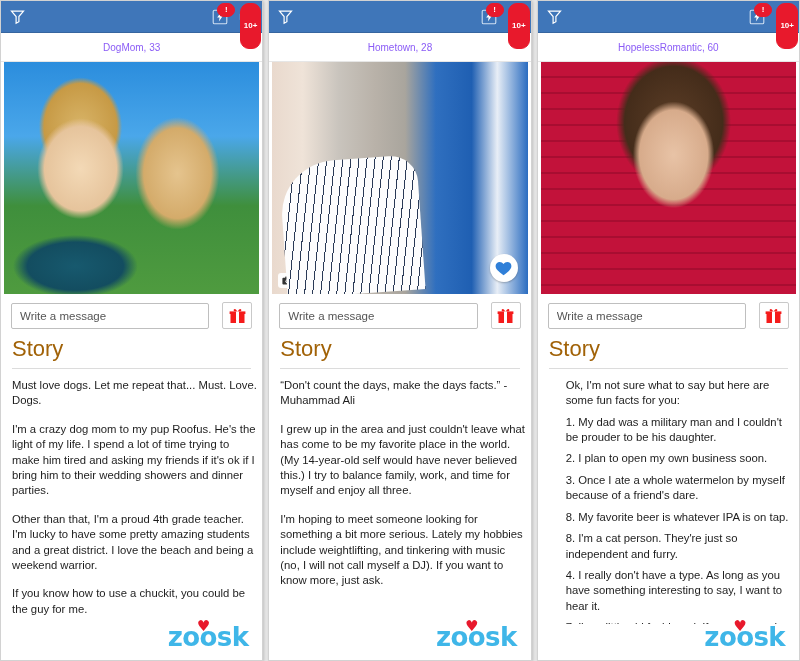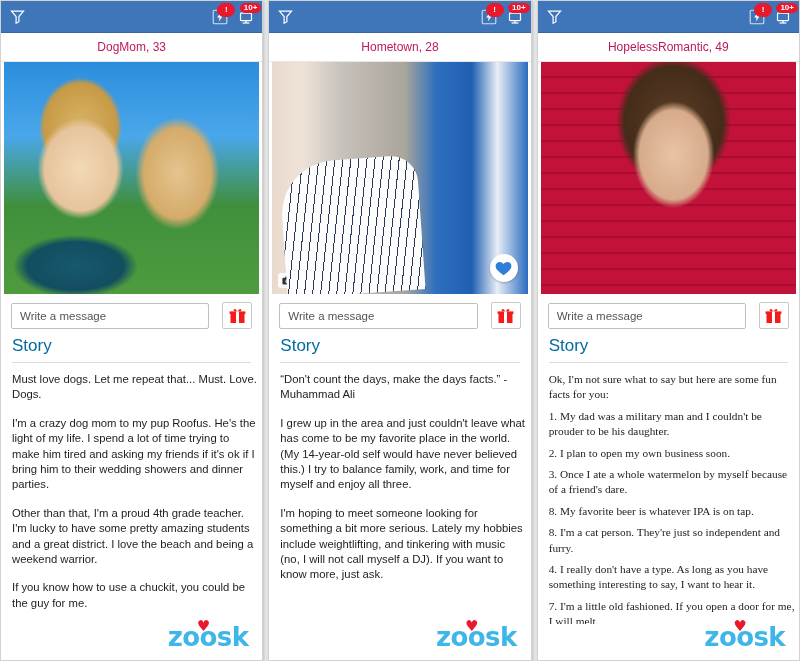--- a/index.html
+++ b/index.html
@@ -45,32 +45,32 @@
   .icon-wrap{position:relative;display:inline-flex;align-items:center;justify-content:center;}
   .badge{
     position:absolute;
     top:-6px;right:-7px;
     background:#e8192c;
     color:#fff;
     border-radius:9px;
     font-size:8px;
     font-weight:bold;
     line-height:1;
-    padding:0 3px;
+    padding:18px 3px;
     min-width:8px;
     text-align:center;
     border:1px solid #e8192c;
   }
   .badge.excl{padding:2px 4px;}
   
   .namebar{
     height:28px;
     background:#ffffff;
-    color:#be185d;
-    font-size:12px;
+    color:#8b5cf6;
+    font-size:10px;
     display:flex;
     align-items:center;
     justify-content:center;
     flex:0 0 auto;
     border-bottom:1px solid #e6e6e6;
   }
   
   .photo{
     position:relative;
     height:232px;
@@ -147,38 +147,38 @@
     border:1px solid #c9c9c9;
     border-radius:2px;
     background:#fff;
     display:flex;align-items:center;justify-content:center;
     cursor:pointer;
     flex:0 0 auto;
     padding:0;
   }
   
   .story-title{
-    font-size:17px;
-    color:#0369a1;
+    font-size:22px;
+    color:#a16207;
     padding:1px 11px 6px 11px;
     font-weight:normal;
   }
   .divider{
     height:1px;background:#dcdcdc;margin:0 11px;
   }
   .story-body{
     padding:9px 4px 6px 11px;
     font-size:11.3px;
     line-height:15.4px;
     color:#1d1d1d;
     flex:1 1 auto;
     overflow:hidden;
   }
   .story-body p{margin:0 0 13px 0;}
-  .story-body p.tight{margin:0 0 6px 0;font-family:Liberation Serif, serif;}
+  .story-body p.tight{margin:0 0 6px 17px;}
   .logo{
     display:flex;justify-content:flex-end;
     padding:0 14px 10px 0;
     flex:0 0 auto;
   }
   .zoosk{
     font-family:"DejaVu Sans", sans-serif;
     font-size:26px;
     font-weight:bold;
     color:#3fb6e8;
@@ -348,21 +348,21 @@
           <svg width="16" height="16" viewBox="0 0 16 16" fill="none" stroke="#ffffff" stroke-width="1.2">
             <rect x="2.5" y="4.2" width="11" height="7.4" rx="0.8"></rect>
             <line x1="8" y1="11.6" x2="8" y2="14"></line>
             <line x1="4.6" y1="14" x2="11.4" y2="14"></line>
           </svg>
           <span class="badge">10+</span>
         </span>
       </span>
     </div>
 
-    <div class="namebar">HopelessRomantic, 49</div>
+    <div class="namebar">HopelessRomantic, 60</div>
 
     <div class="photo p3"></div>
 
     <div class="msgrow">
       <input class="msginput" type="text" placeholder="Write a message" style="">
       <button class="giftbtn">
         <svg width="17" height="16" viewBox="0 0 17 16">
           <rect x="1.5" y="5.6" width="14" height="9.4" fill="#f51b1b"></rect>
           <rect x="0.6" y="3.4" width="15.8" height="2.6" fill="#f51b1b"></rect>
           <rect x="7" y="3.4" width="3" height="11.6" fill="#ffffff"></rect>

